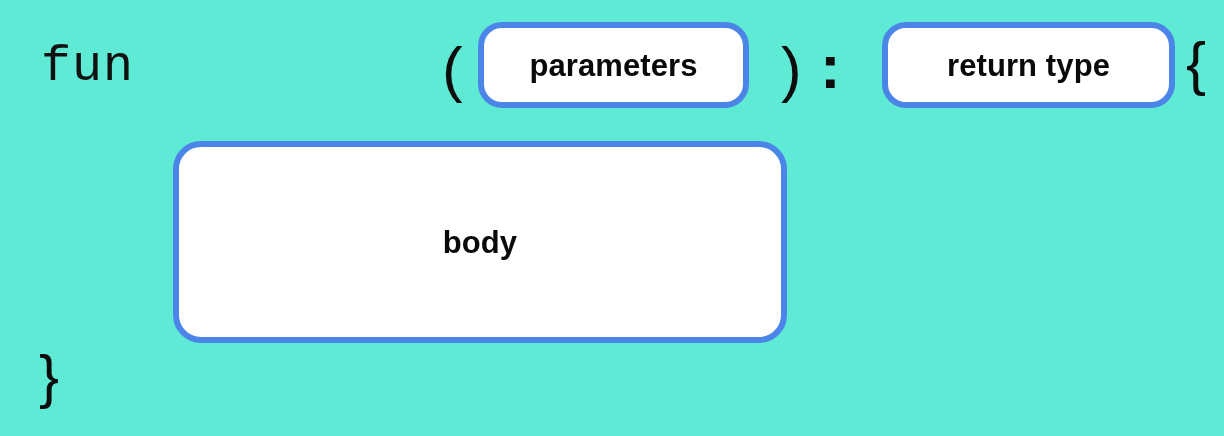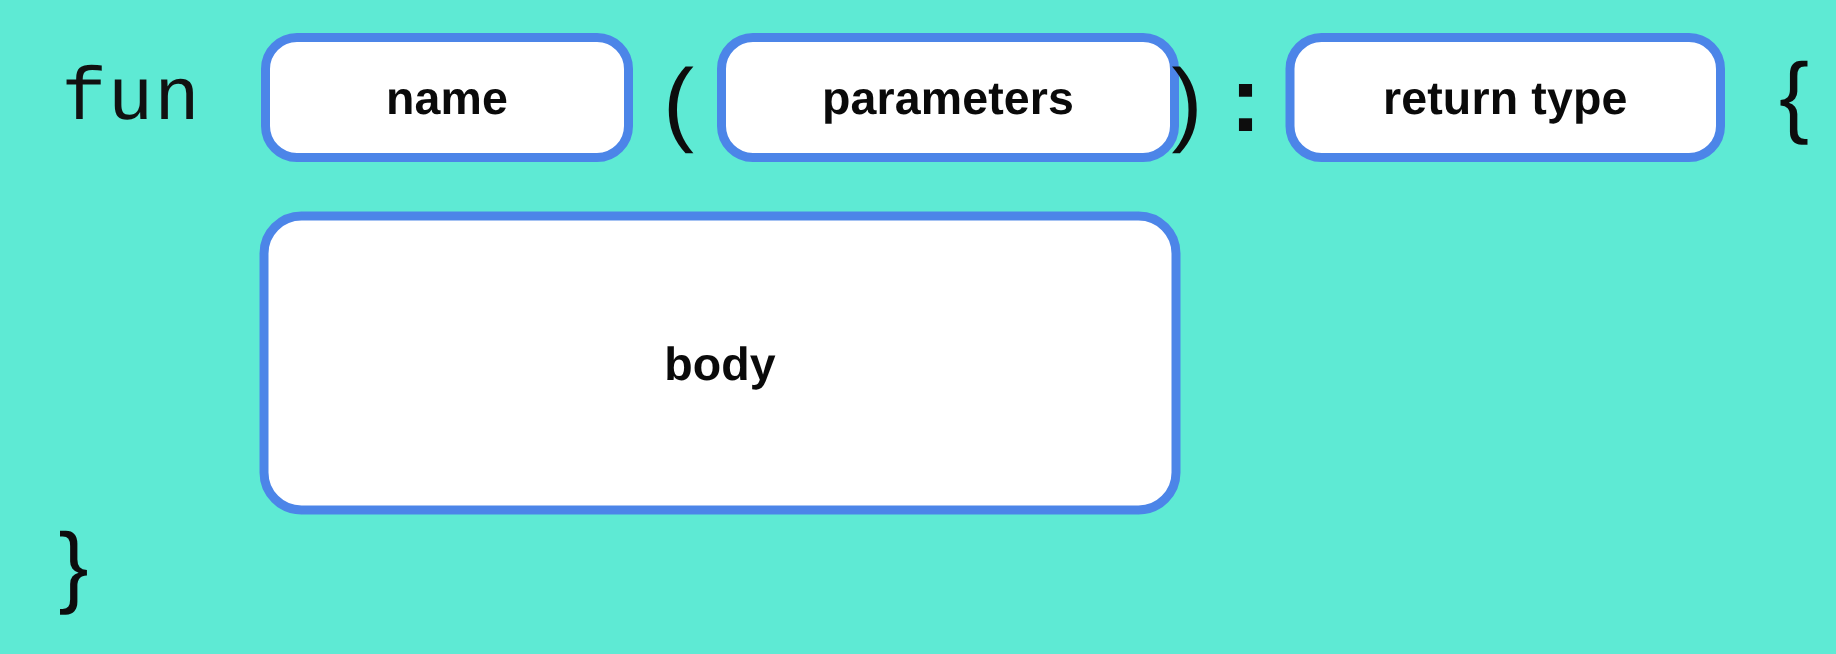--- a/index.html
+++ b/index.html
@@ -70,42 +70,39 @@
     color: #0a0a0a;
     font-family: "Liberation Sans", sans-serif;
     font-weight: 700;
     font-size: 31px;
     letter-spacing: 0.1px;
     line-height: 1;
     white-space: nowrap;
   }
 
   #slot-name        { left: 174px; top: 22px;  width: 248px; height: 86px; }
-  #slot-parameters  { left: 478px; top: 22px;  width: 308px; height: 86px; }
-  #slot-return-type { left: 857px; top: 22px;  width: 293px; height: 86px; }
+  #slot-parameters  { left: 478px; top: 22px;  width: 271px; height: 86px; }
+  #slot-return-type { left: 882px; top: 22px;  width: 293px; height: 86px; }
 
   #slot-body {
     left: 173px;
     top: 141px;
     width: 614px;
     height: 202px;
     border-radius: 28px;
   }
   #slot-body .slot-label { font-size: 31px; text-align: center; }
 </style>
 </head>
 <body>
 
 <div id="canvas">
 
   <span class="kw kw-fun">fun</span>
 
-  <div class="slot" id="slot-name">
-    <span class="slot-label">name</span>
-  </div>
 
   <span class="punct paren-open">(</span>
 
   <div class="slot" id="slot-parameters">
     <span class="slot-label">parameters</span>
   </div>
 
   <span class="punct paren-close">)</span>
 
   <span class="punct colon">:</span>

